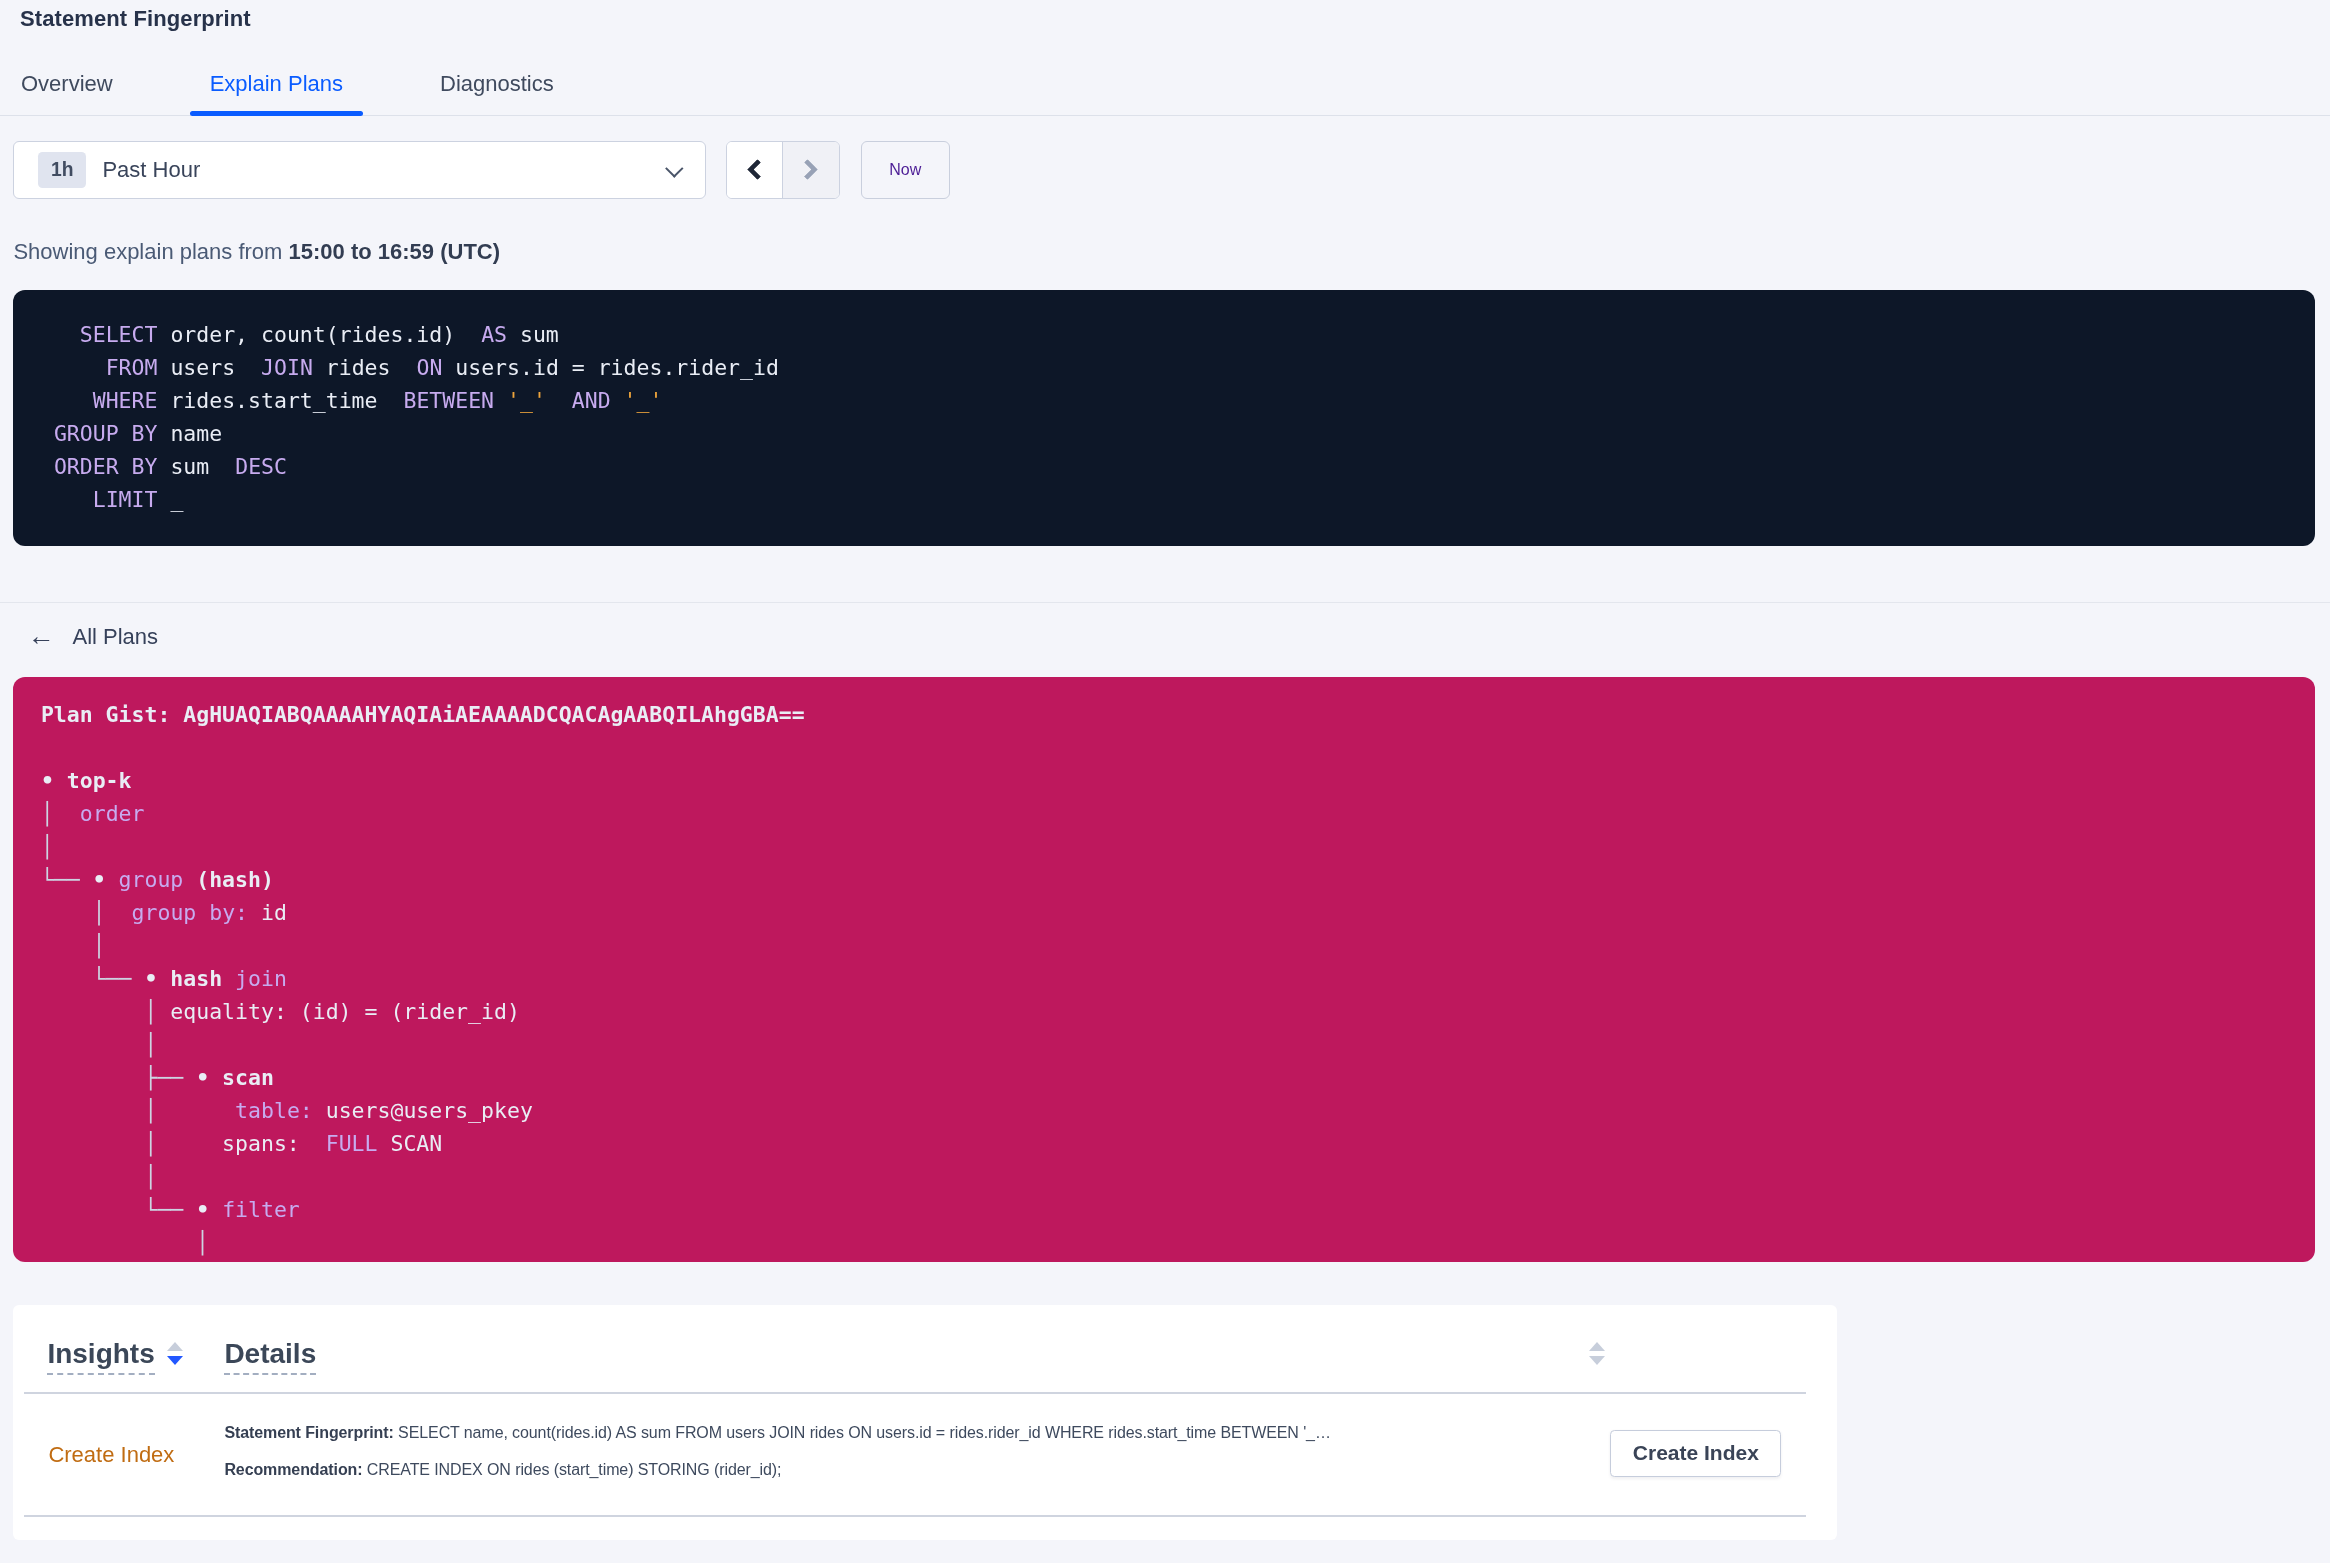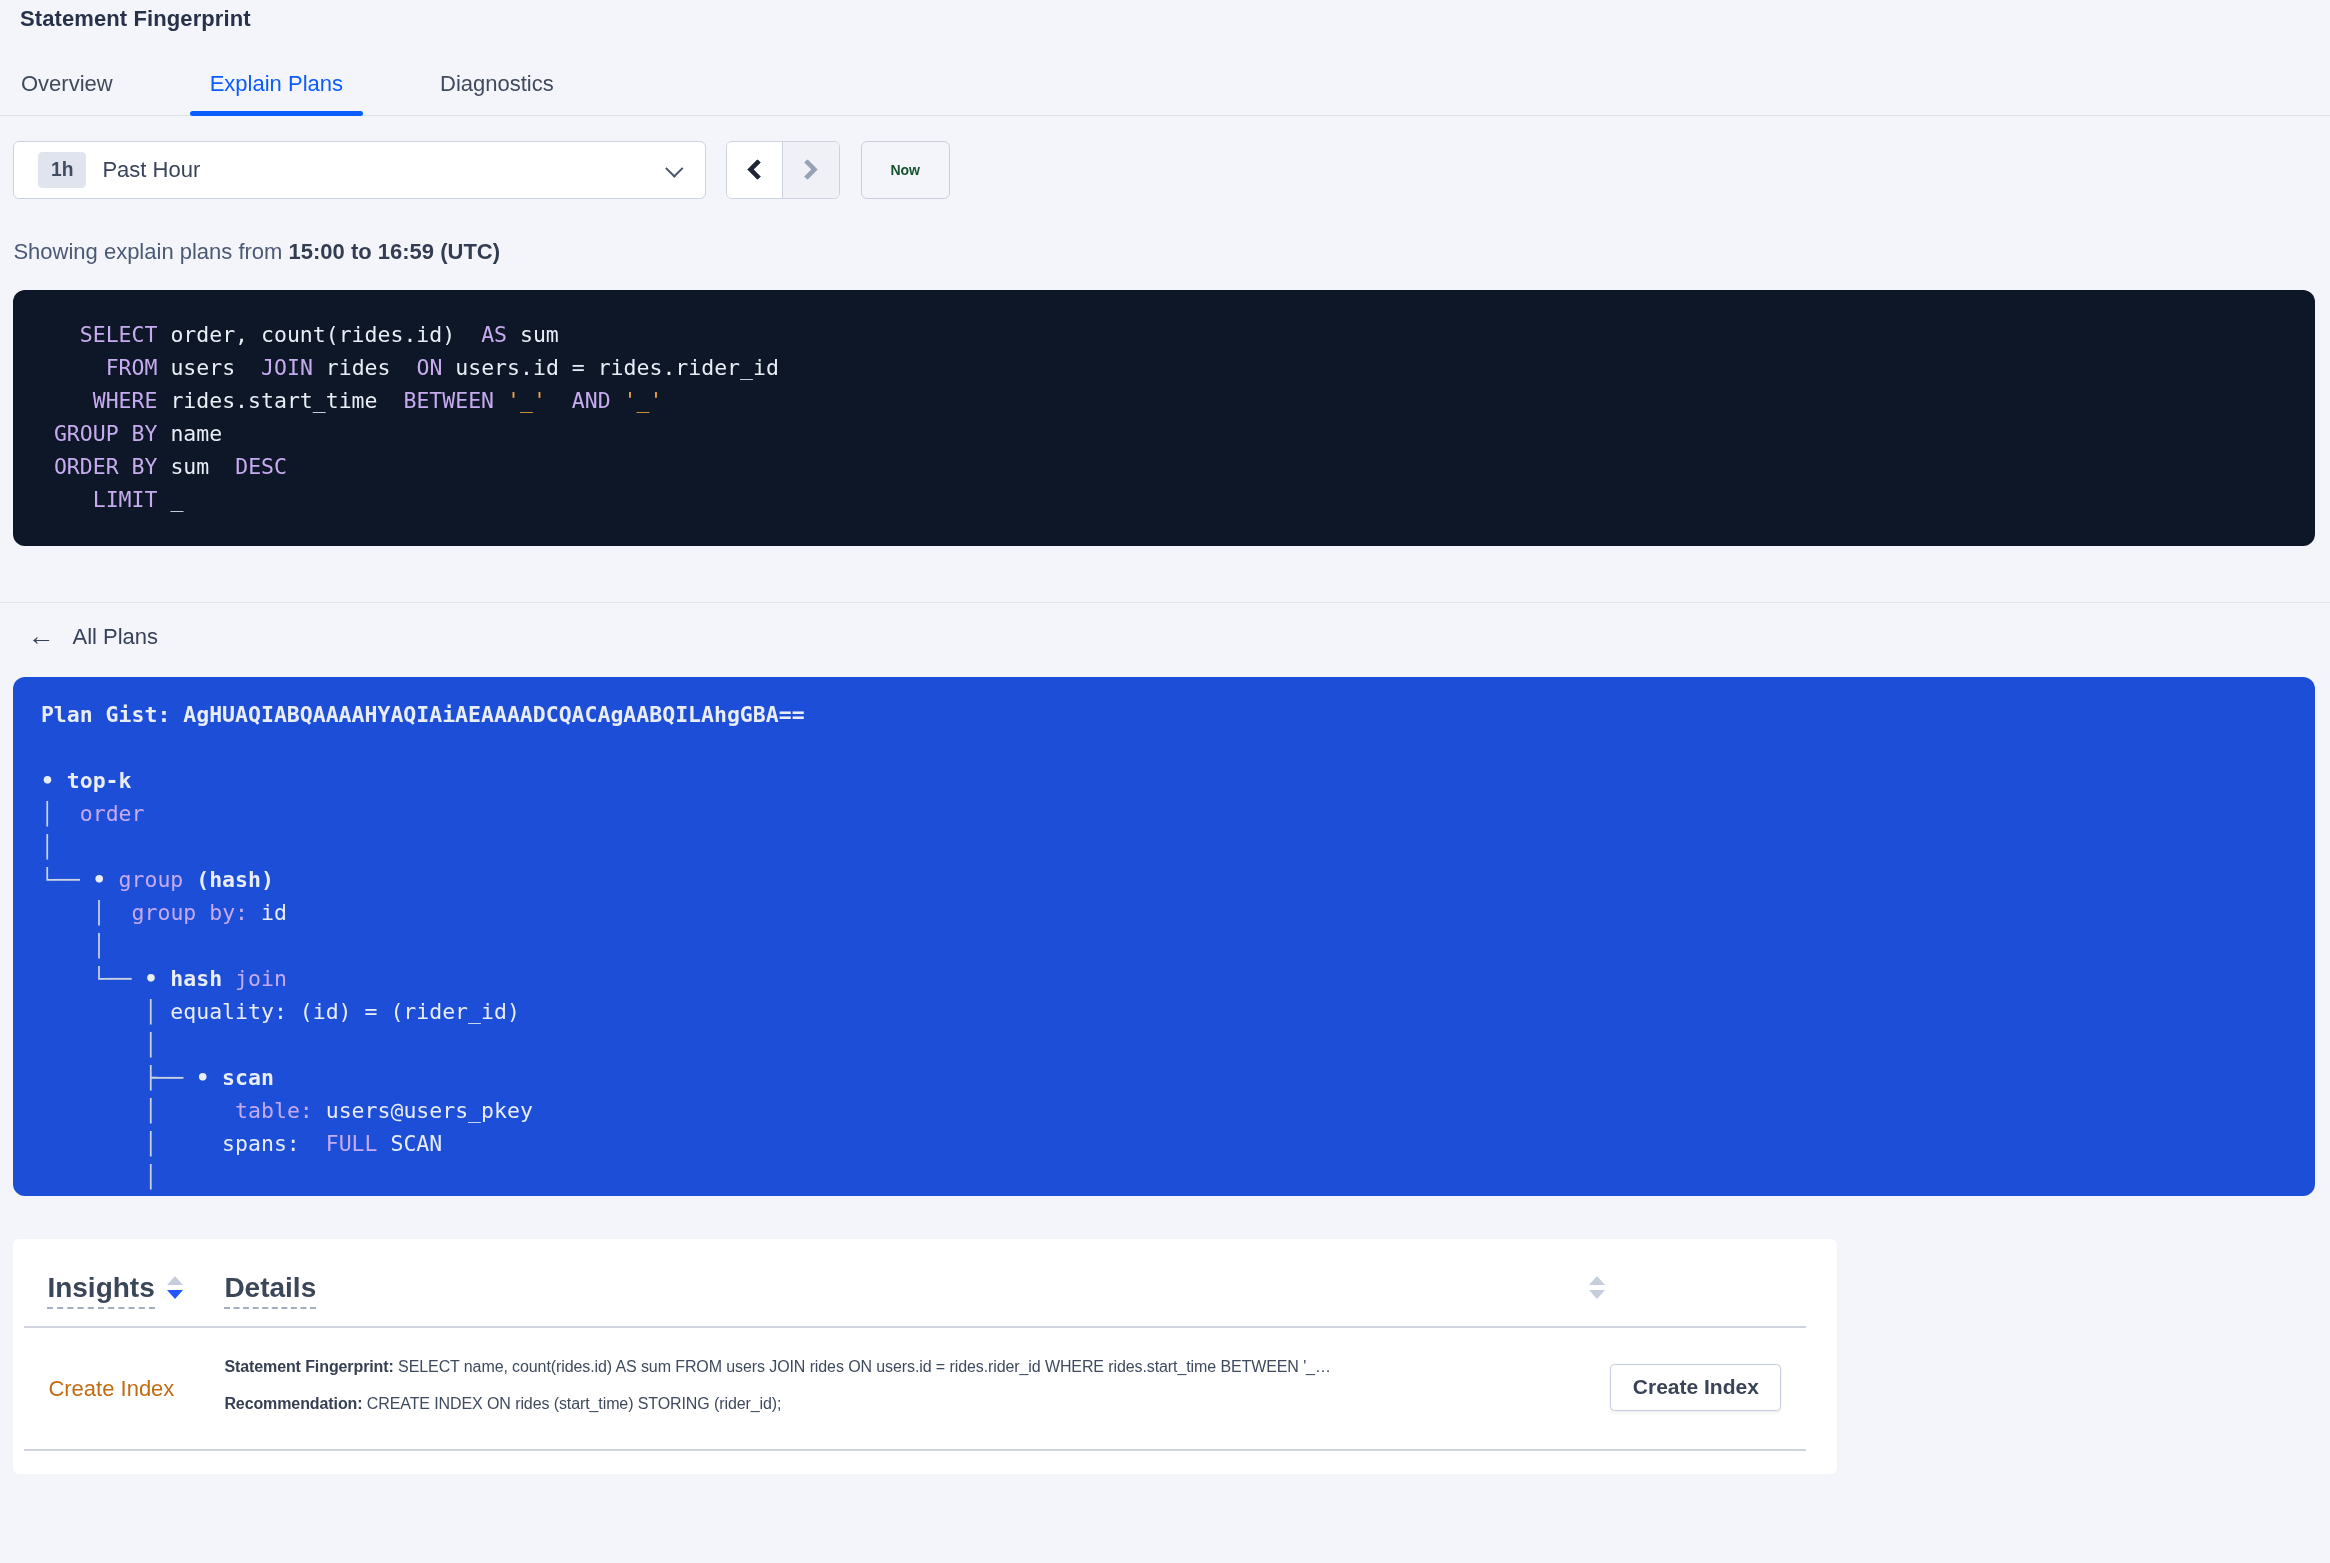--- a/index.html
+++ b/index.html
@@ -57,21 +57,21 @@
     width:15px; height:15px; border-left:5.2px solid #1f2737; border-bottom:5.2px solid #1f2737;
     transform:rotate(45deg); margin-left:6px; border-radius:1.5px;
   }
   .ch-next {
     width:15px; height:15px; border-top:5.2px solid #98a2b6; border-right:5.2px solid #98a2b6;
     transform:rotate(45deg); margin-right:6px; border-radius:1.5px;
   }
   .btn-now {
     margin-left:21px; width:89px; border:1.5px solid #c9cfdd; border-radius:6px;
     display:flex; align-items:center; justify-content:center;
-    font-size:14px; font-weight:700; color:#14532d; background:transparent; cursor:default;
+    font-size:16px; font-weight:400; color:#4c1d95; background:transparent; cursor:default;
   }
   
   .summary { margin:39px 0 0 13.4px; font-size:22px; line-height:27px; color:#4a5a75; }
   .summary b { color:#323d52; font-weight:700; }
   
   .code-card {
     margin:25px 15px 0 13.4px; background:#0d1728; border-radius:12px;
     padding:28px 22px 30px 27.5px;
   }
   pre.code {
@@ -84,21 +84,21 @@
   .sp-c { color:#ccd4e2; }
   .sp-b { color:#e9edf5; font-weight:700; }
   .sp-p { color:#c7abef; font-weight:400; }
   .section-divider { margin-top:56px; height:1.5px; background:#e3e6ed; }
   .all-plans {
     margin:19.3px 0 0 27.5px; display:inline-flex; align-items:center; gap:18px;
     font-size:22px; line-height:27px; color:#36415a; cursor:pointer;
   }
   .back-arrow { font-size:27px; line-height:27px; color:#36415a; }
   .gist-card {
-    margin:27px 15px 0 13.4px; height:519px; background:#1d4ed8; border-radius:12px;
+    margin:27px 15px 0 13.4px; height:585px; background:#be185d; border-radius:12px;
     padding:21.5px 22px 0 27.5px; overflow:hidden;
   }
   .gist-line { font-weight:700; color:#e2e8f2; }
   #plan-tree { margin-top:33px; }
   
   .table-card {
     position:relative; margin:43px 0 0 13.4px; width:1824px; height:235px;
     background:#ffffff; border-radius:6px;
   }
   .th-label {

